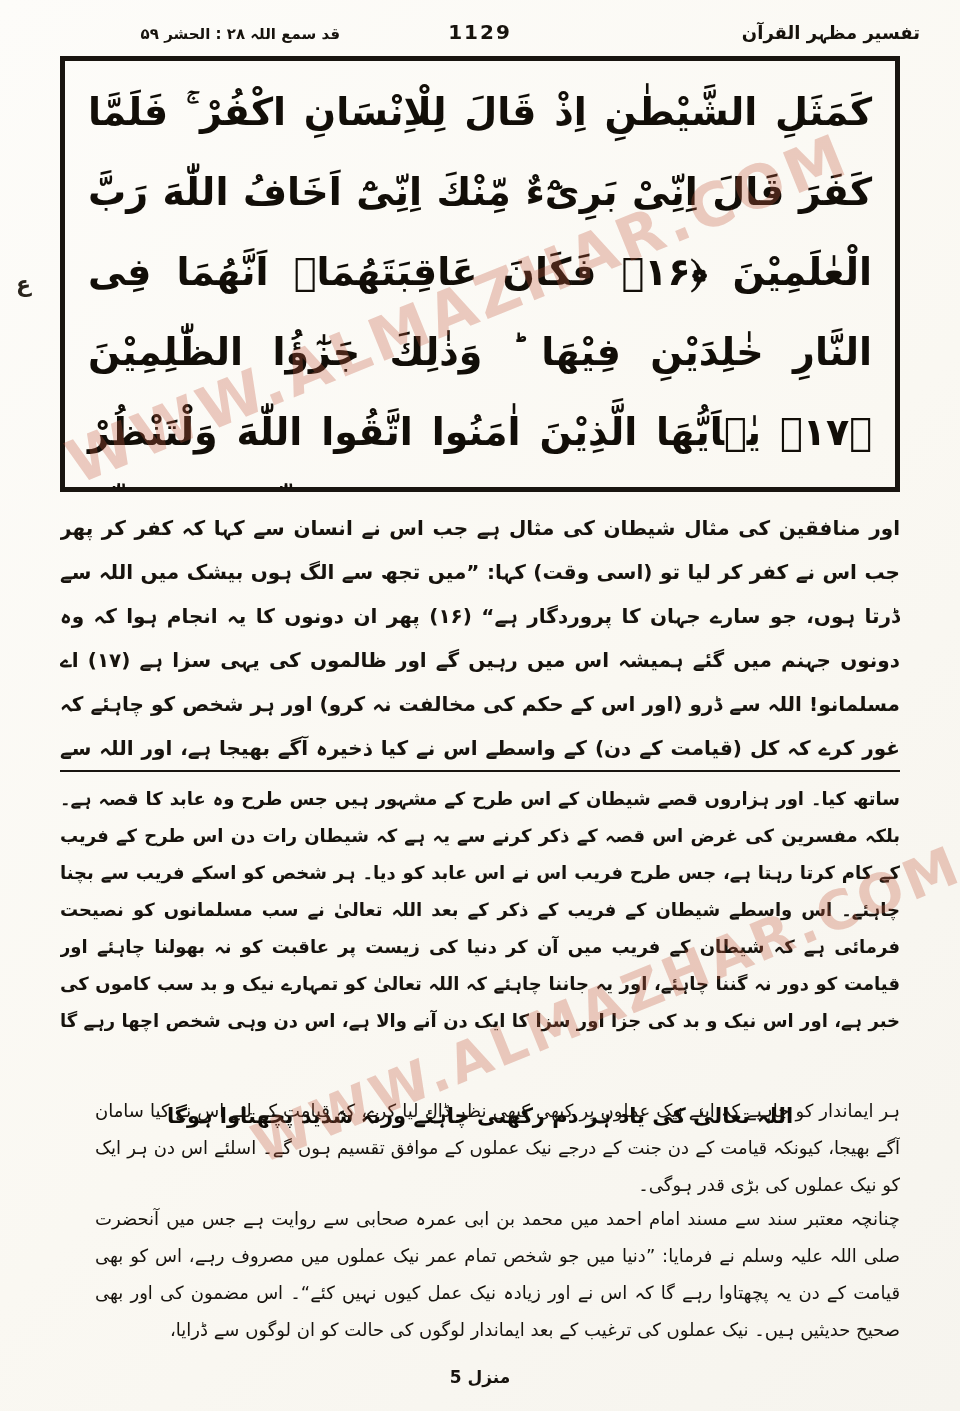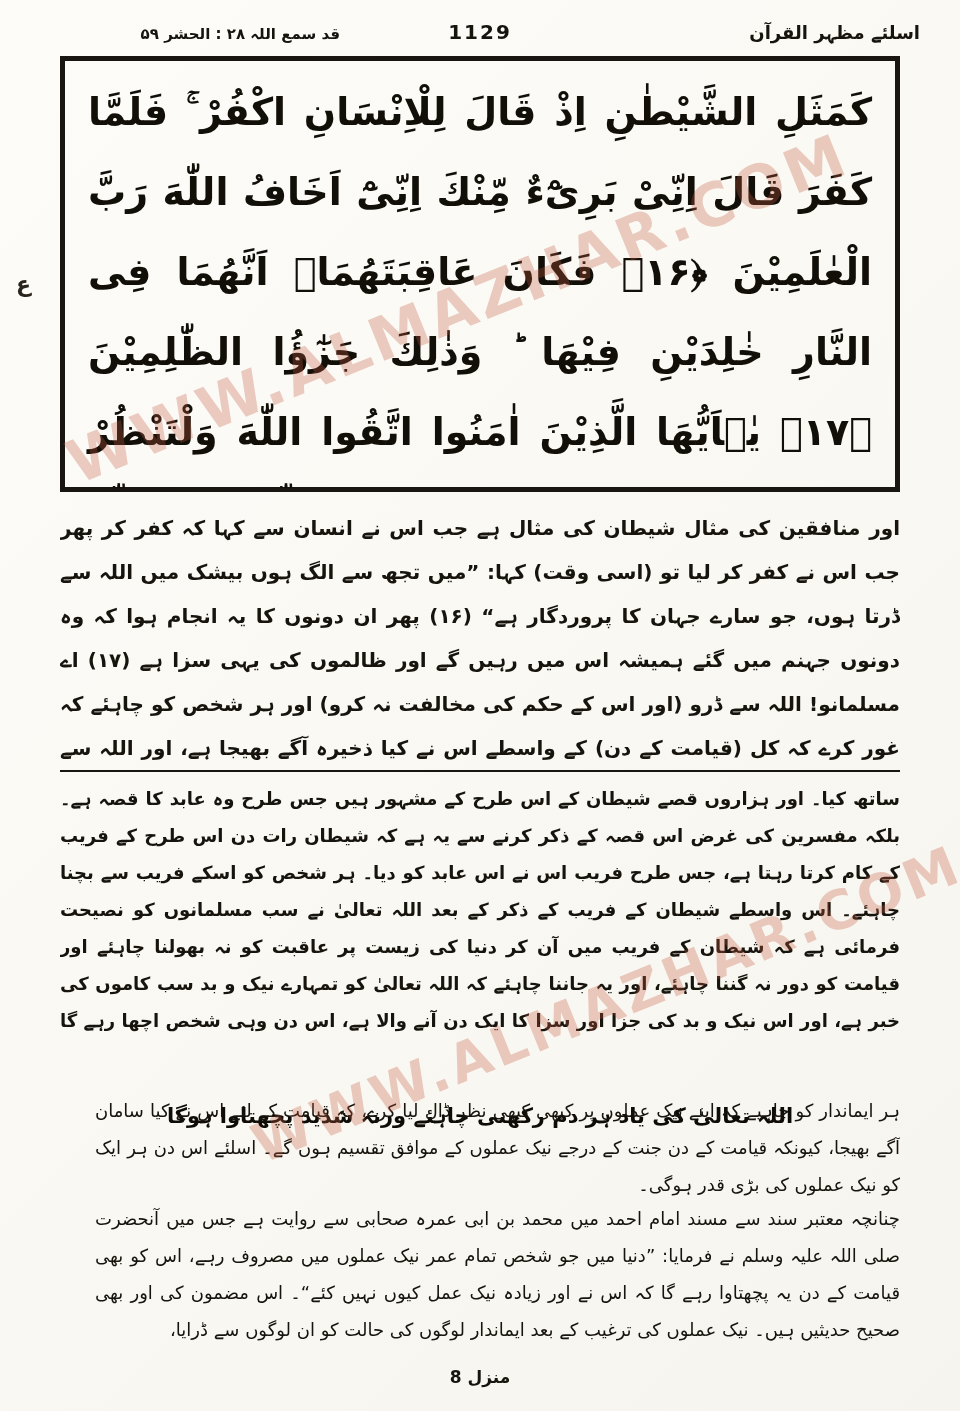--- a/index.html
+++ b/index.html
@@ -101,21 +101,21 @@
   }
   .wm1 { top:430px; left:70px;  font-size:60px; transform:rotate(-22deg); transform-origin:left center; }
   .wm2 { top:1115px; left:255px; font-size:54px; transform:rotate(-22deg); transform-origin:left center; }
 </style>
 </head>
 <body>
 
 <div class="page">
 
   <div class="header">
-    <span class="h-title">اسلئے مظہر القرآن</span>
+    <span class="h-title">تفسیر مظہر القرآن</span>
     <span class="h-page">1129</span>
     <span class="h-juz">قد سمع اللہ ۲۸ : الحشر ۵۹</span>
   </div>
 
   <div class="ruku">ع</div>
 
   <div class="quran-box">
     <p class="quran">كَمَثَلِ الشَّيْطٰنِ اِذْ قَالَ لِلْاِنْسَانِ اكْفُرْ ۚ فَلَمَّا كَفَرَ قَالَ اِنِّیْ بَرِیْٓءٌ مِّنْكَ اِنِّیْٓ اَخَافُ اللّٰهَ رَبَّ الْعٰلَمِیْنَ ﴿۱۶﴾ فَكَانَ عَاقِبَتَهُمَاۤ اَنَّهُمَا فِی النَّارِ خٰلِدَیْنِ فِیْهَا ؕ وَذٰلِكَ جَزٰٓؤُا الظّٰلِمِیْنَ ﴿۱۷﴾ یٰۤاَیُّهَا الَّذِیْنَ اٰمَنُوا اتَّقُوا اللّٰهَ وَلْتَنْظُرْ نَفْسٌ مَّا قَدَّمَتْ لِغَدٍ ۚ وَاتَّقُوا اللّٰهَ ؕ اِنَّ اللّٰهَ خَبِیْرٌۢ بِمَا تَعْمَلُوْنَ ﴿۱۸﴾</p>
   </div>
 
@@ -127,15 +127,15 @@
   <div class="divider"></div>
 
   <p class="commentary">ساتھ کیا۔ اور ہزاروں قصے شیطان کے اس طرح کے مشہور ہیں جس طرح وہ عابد کا قصہ ہے۔ بلکہ مفسرین کی غرض اس قصہ کے ذکر کرنے سے یہ ہے کہ شیطان رات دن اس طرح کے فریب کے کام کرتا رہتا ہے، جس طرح فریب اس نے اس عابد کو دیا۔ ہر شخص کو اسکے فریب سے بچنا چاہئے۔ اس واسطے شیطان کے فریب کے ذکر کے بعد اللہ تعالیٰ نے سب مسلمانوں کو نصیحت فرمائی ہے کہ شیطان کے فریب میں آن کر دنیا کی زیست پر عاقبت کو نہ بھولنا چاہئے اور قیامت کو دور نہ گننا چاہئے، اور یہ جاننا چاہئے کہ اللہ تعالیٰ کو تمہارے نیک و بد سب کاموں کی خبر ہے، اور اس نیک و بد کی جزا اور سزا کا ایک دن آنے والا ہے، اس دن وہی شخص اچھا رہے گا جس نے دنیا میں اس دن کی آفت سے بچنے کا کچھ سامان کر لیا۔</p>
 
   <h2 class="heading">اللہ تعالیٰ کی یاد ہر دم رکھنی چاہئے ورنہ شدید پچھتاوا ہوگا</h2>
 
   <p class="body-para p2">ہر ایماندار کو چاہیے کہ اپنے نیک عملوں پر کبھی کبھی نظر ڈال لیا کرے، کہ قیامت کے لئے اس نے کیا سامان آگے بھیجا، کیونکہ قیامت کے دن جنت کے درجے نیک عملوں کے موافق تقسیم ہوں گے۔ اسلئے اس دن ہر ایک کو نیک عملوں کی بڑی قدر ہوگی۔</p>
 
   <p class="body-para p3">چنانچہ معتبر سند سے مسند امام احمد میں محمد بن ابی عمرہ صحابی سے روایت ہے جس میں آنحضرت صلی اللہ علیہ وسلم نے فرمایا: ”دنیا میں جو شخص تمام عمر نیک عملوں میں مصروف رہے، اس کو بھی قیامت کے دن یہ پچھتاوا رہے گا کہ اس نے اور زیادہ نیک عمل کیوں نہیں کئے“۔ اس مضمون کی اور بھی صحیح حدیثیں ہیں۔ نیک عملوں کی ترغیب کے بعد ایماندار لوگوں کی حالت کو ان لوگوں سے ڈرایا،</p>
 
-  <div class="footer">منزل 8</div>
+  <div class="footer">منزل 5</div>
 
 </div>
 
 </body></html>

